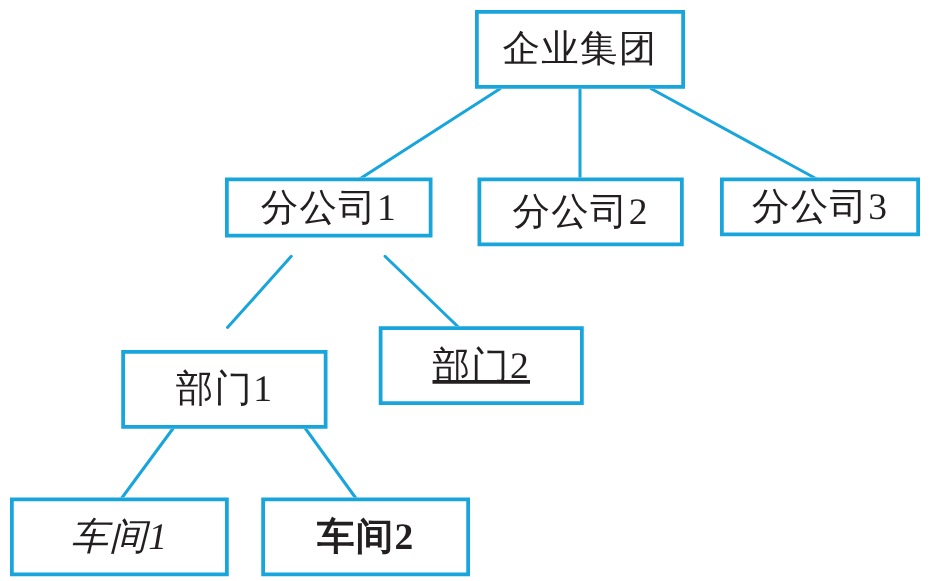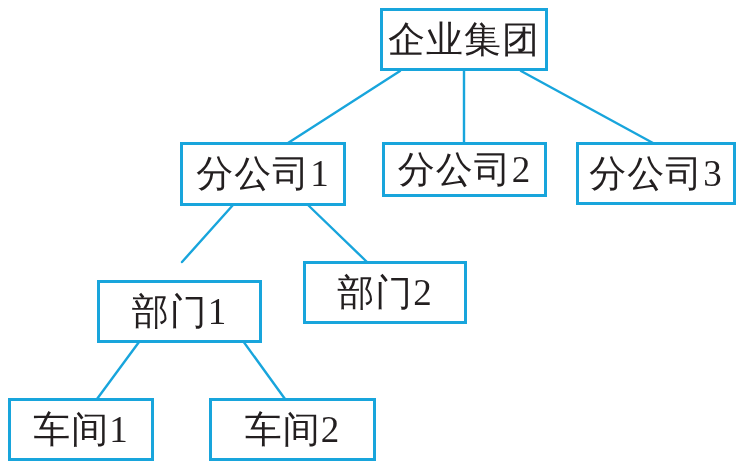--- a/index.html
+++ b/index.html
@@ -28,33 +28,33 @@
     stroke-linecap: round;
   }
   .node {
     position: absolute;
     box-sizing: border-box;
     background: var(--node-bg, #ffffff);
     border: 3px solid var(--node-border, #18A5DC);
     display: flex;
     align-items: center;
     justify-content: center;
-    font-size: 37px;
+    font-size: 30px;
     letter-spacing: 1px;
     color: var(--text, #231F20);
     white-space: nowrap;
   }
   .n0 { left: 380px; top: 8px;   width: 168px; height: 63px; }
-  .n1 { left: 180px; top: 142px; width: 166px; height: 64px; }
+  .n1 { left: 180px; top: 142px; width: 166px; height: 48px; }
   .n2 { left: 382px; top: 142px; width: 165px; height: 55px; }
-  .n3 { left: 576px; top: 142px; width: 160px; height: 63px; }
+  .n3 { left: 576px; top: 142px; width: 160px; height: 47px; }
   .n4 { left: 97px;  top: 261px; width: 165px; height: 63px; margin-top: 19px; }
-  .n5 { left: 303px; top: 261px; width: 164px; height: 63px; }
-  .n6 { left: 8px;   top: 398px; width: 146px; height: 63px; }
-  .n7 { left: 209px; top: 398px; width: 167px; height: 63px; }
+  .n5 { left: 303px; top: 261px; width: 164px; height: 63px; text-decoration: underline; }
+  .n6 { left: 8px;   top: 398px; width: 175px; height: 63px; font-style: italic; }
+  .n7 { left: 209px; top: 398px; width: 167px; height: 63px; font-weight: bold; }
 </style>
 </head>
 <body>
 
 <div id="stage">
 
   <svg id="edges" viewBox="0 0 746 465" xmlns="http://www.w3.org/2000/svg">
     <line x1="400" y1="71" x2="288" y2="143"></line>
     <line x1="464" y1="71" x2="464" y2="143"></line>
     <line x1="521" y1="71" x2="653" y2="143"></line>

